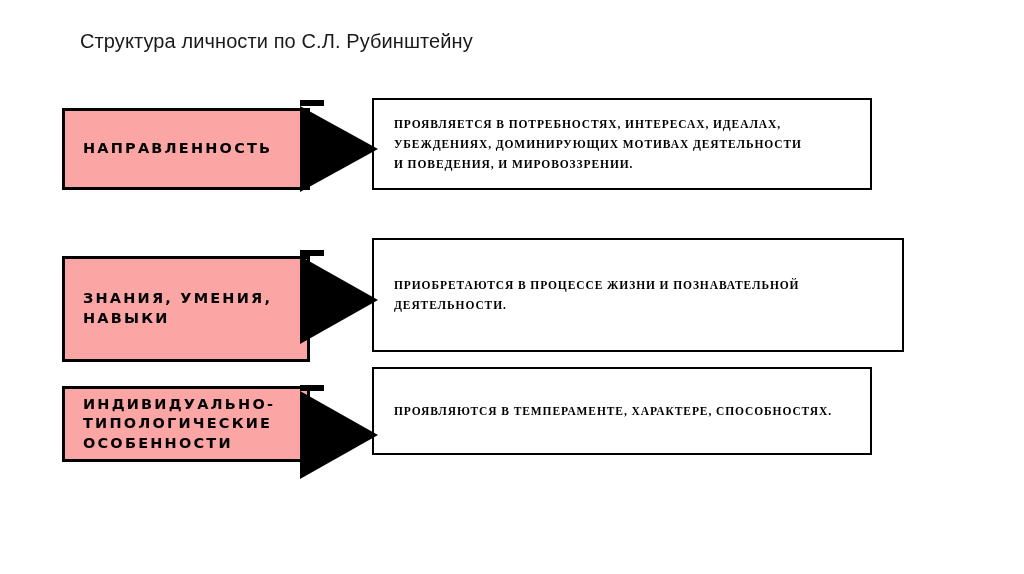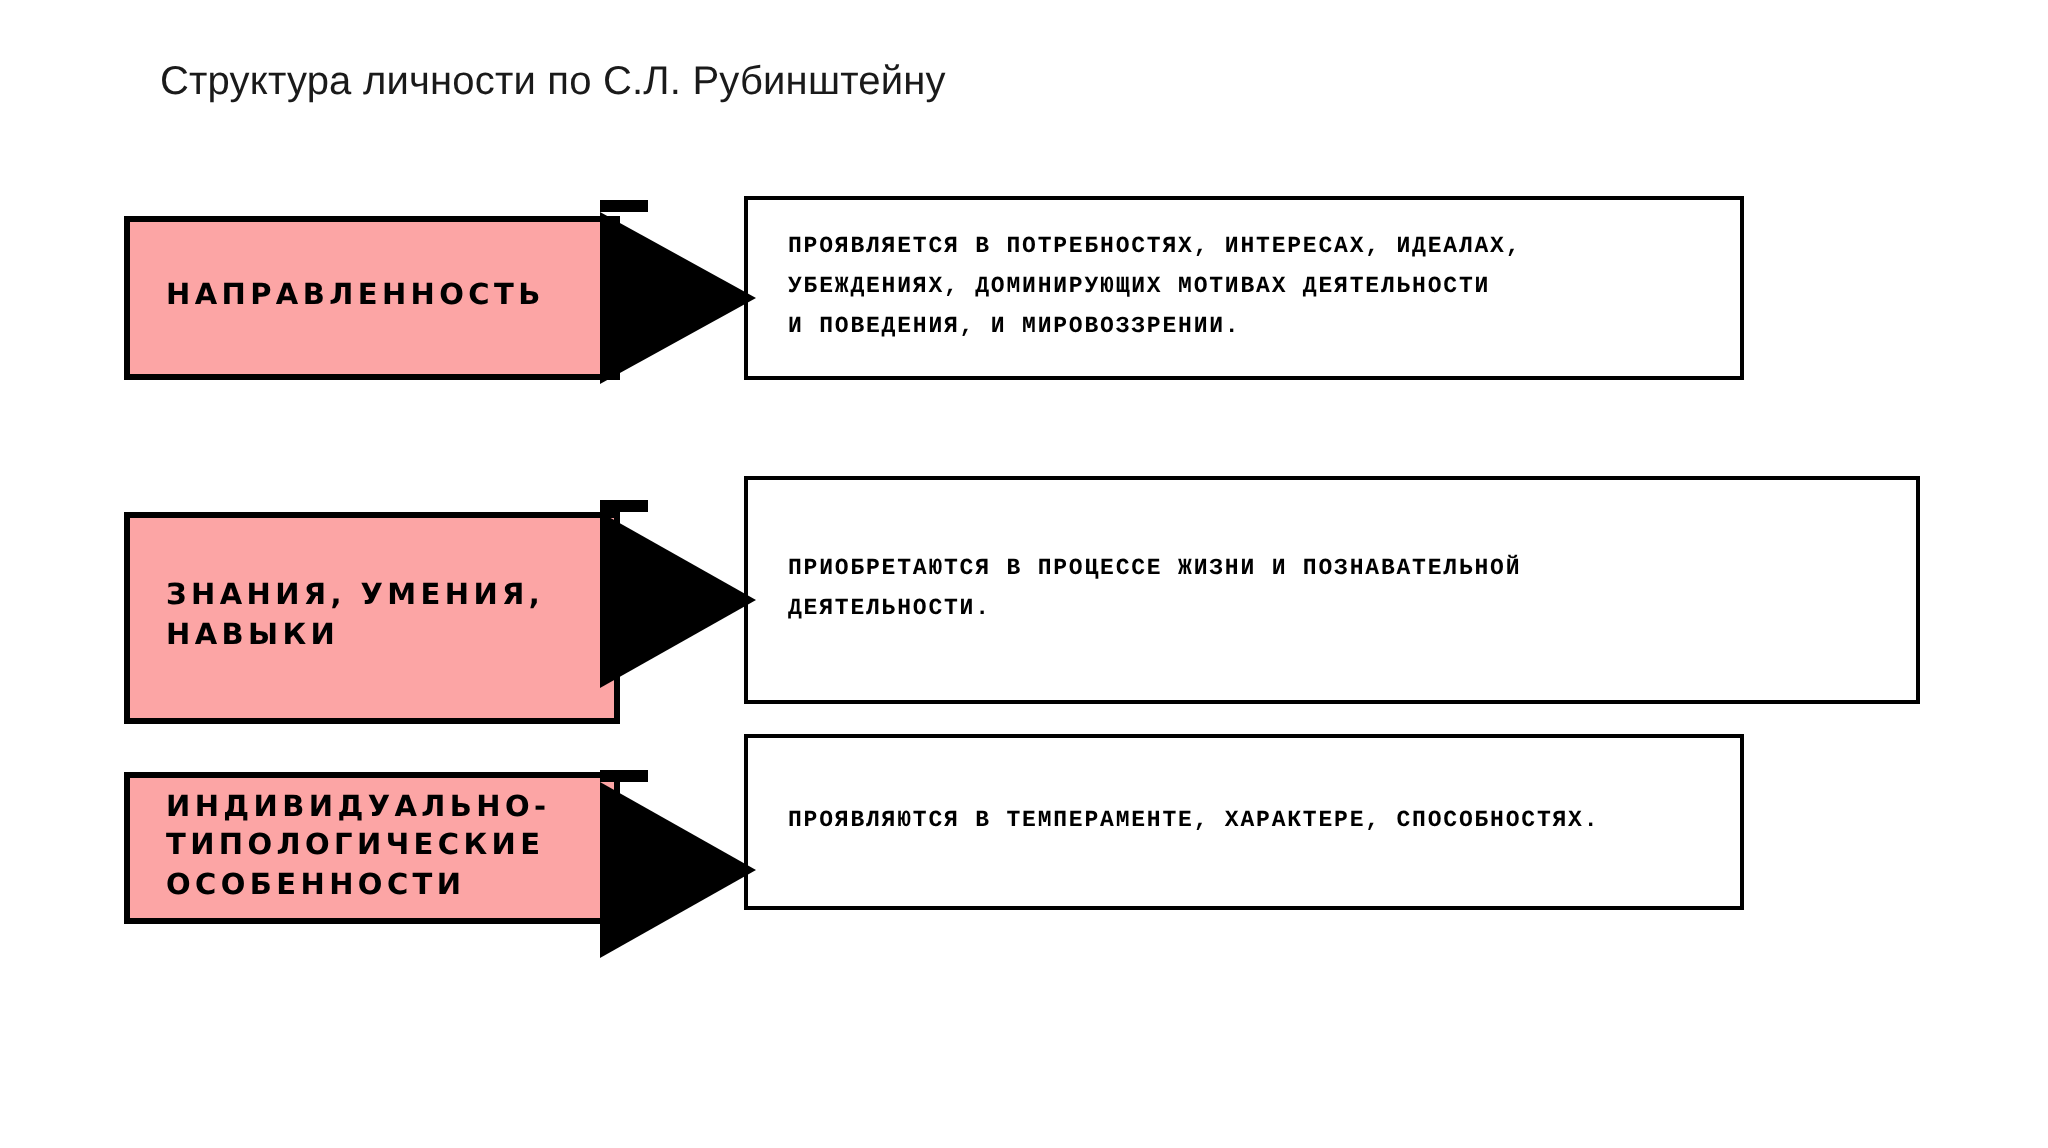--- a/index.html
+++ b/index.html
@@ -75,39 +75,39 @@
     position: absolute;
     box-sizing: border-box;
     border: 2px solid #000000;
     background: #ffffff;
     display: flex;
     align-items: center;
     z-index: 1;
   }
   .desc-text {
     padding: 0 20px;
-    font-family: Liberation Mono, monospace;
+    font-family: Liberation Serif, serif;
     font-weight: 700;
     font-size: 11.5px;
     line-height: 1.75;
     letter-spacing: 0.9px;
     color: #000000;
     text-transform: uppercase;
     white-space: pre-line;
   }
 
   
   #row1 .label-box { top: 108px; width: 248px; height: 82px; }
   #row1 .arrow { left: 300px; top: 92px; }
   #row1 .desc-box { left: 372px; top: 98px; width: 500px; height: 92px; }
 
   
   #row2 .label-box { top: 256px; width: 248px; height: 106px; }
   #row2 .arrow { left: 300px; top: 238px; }
-  #row2 .desc-box { left: 372px; top: 238px; width: 588px; height: 114px; }
+  #row2 .desc-box { left: 372px; top: 238px; width: 532px; height: 114px; }
 
   
   #row3 .label-box { top: 386px; width: 248px; height: 76px; }
   #row3 .arrow { left: 300px; top: 375px; }
   #row3 .desc-box { left: 372px; top: 367px; width: 500px; height: 88px; }
 </style>
 </head>
 <body>
 
 <div id="page-title">Структура личности по С.Л. Рубинштейну</div>

